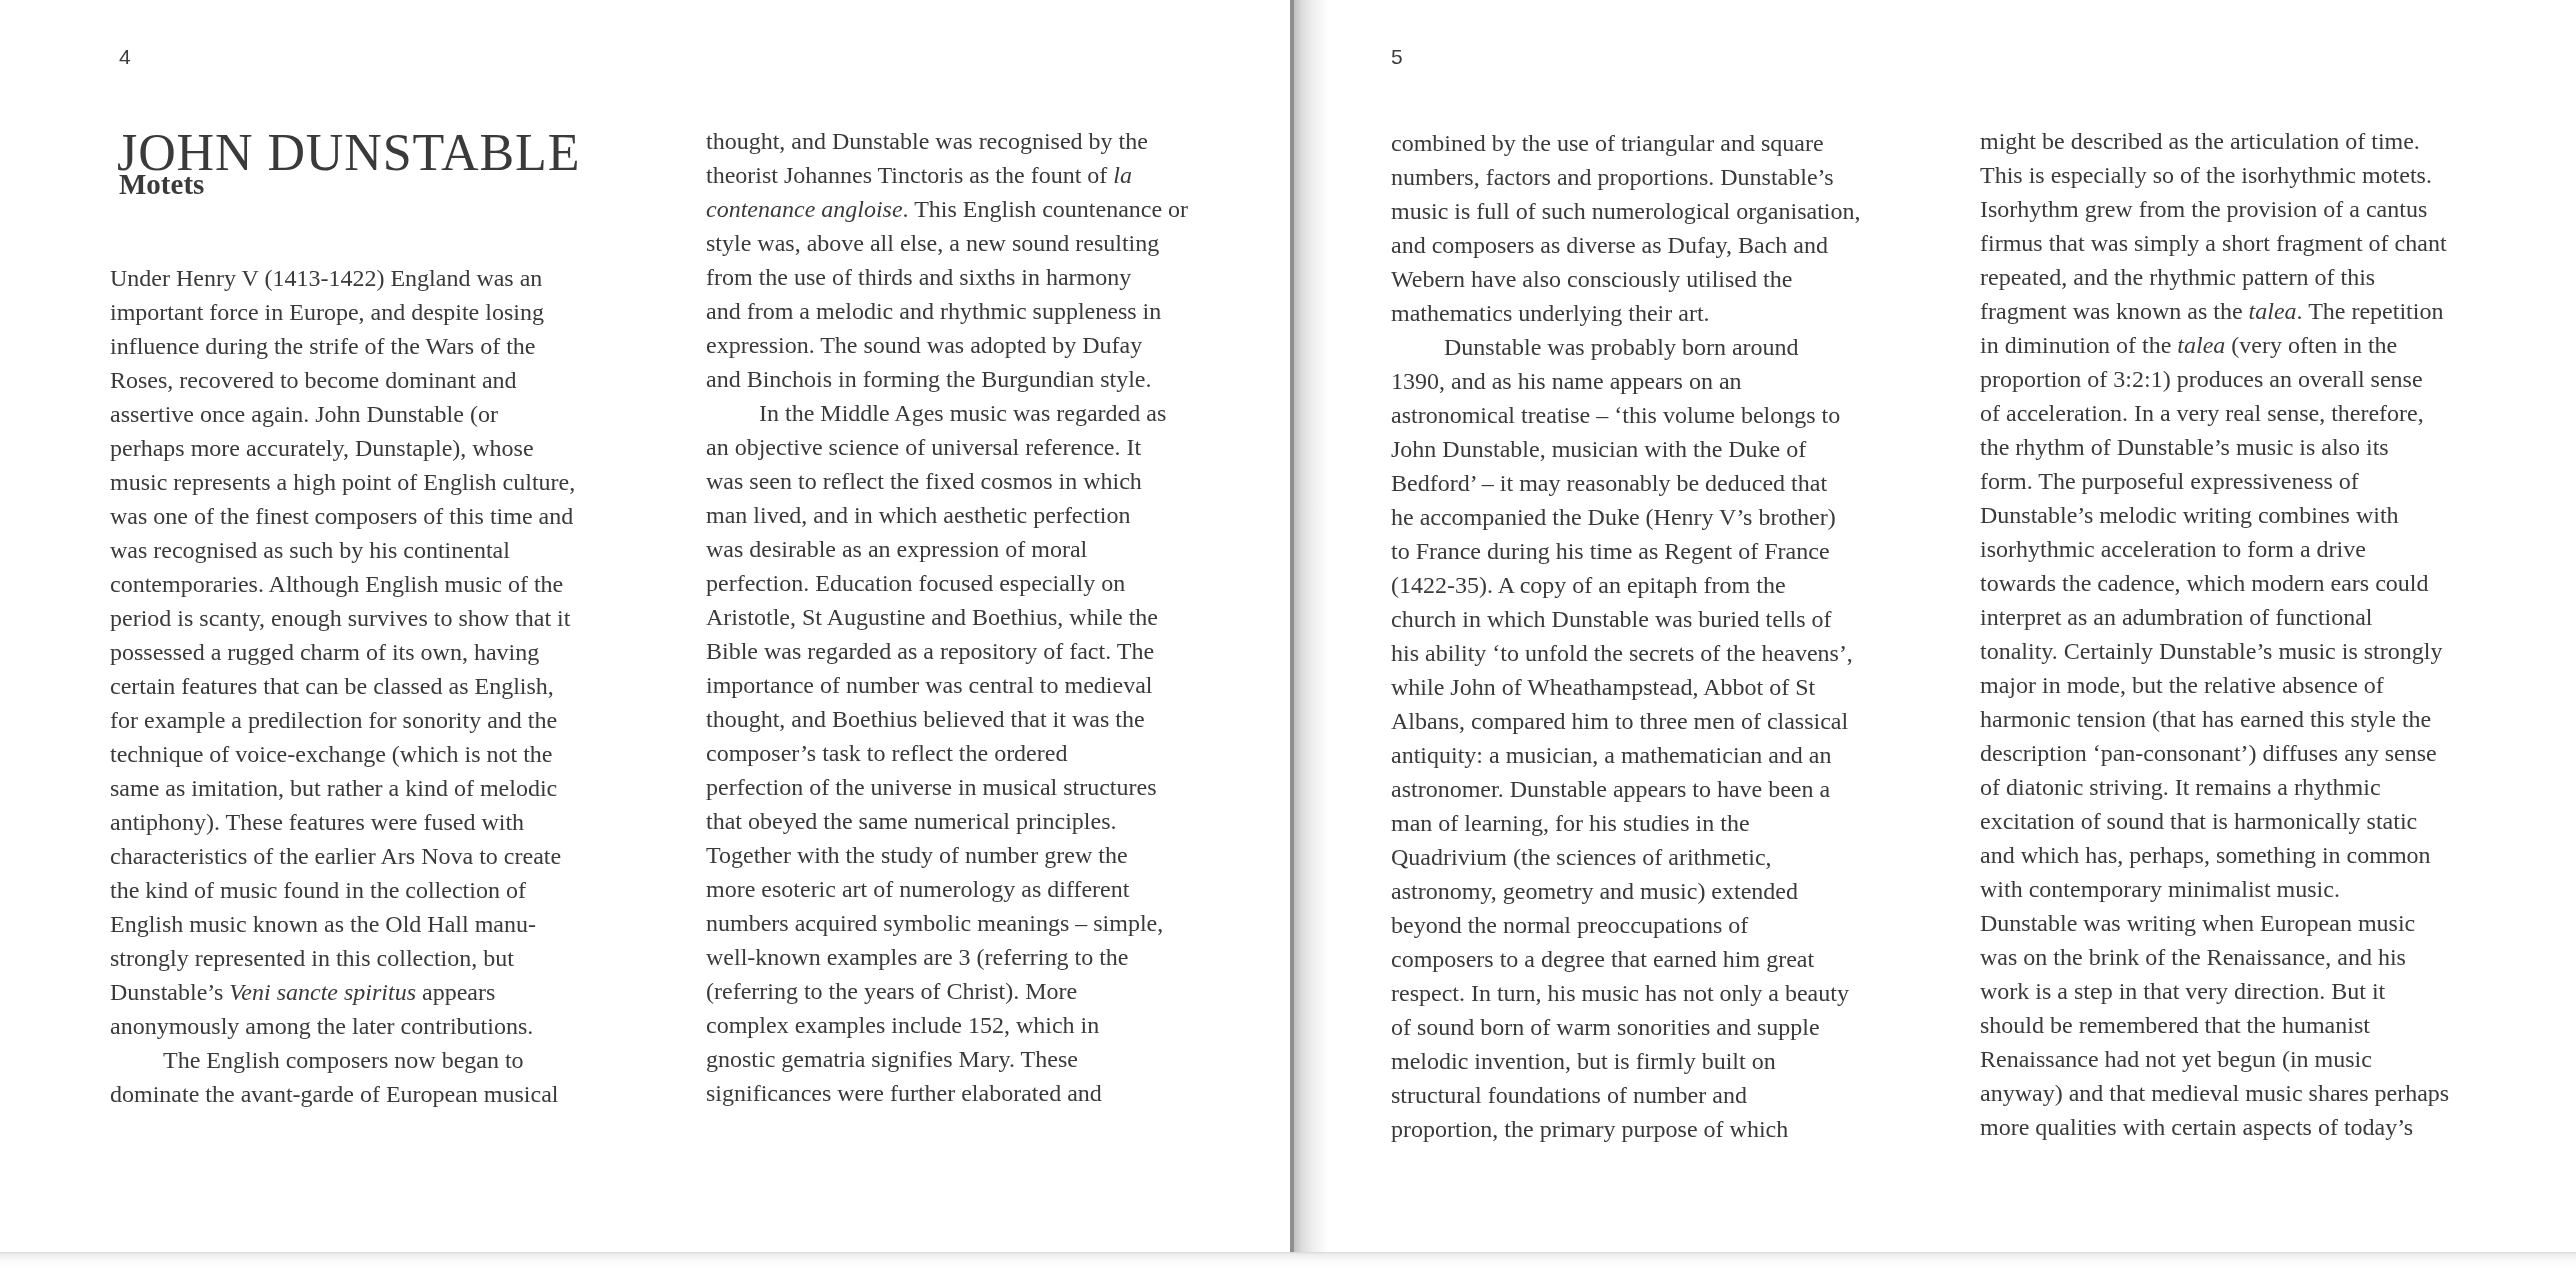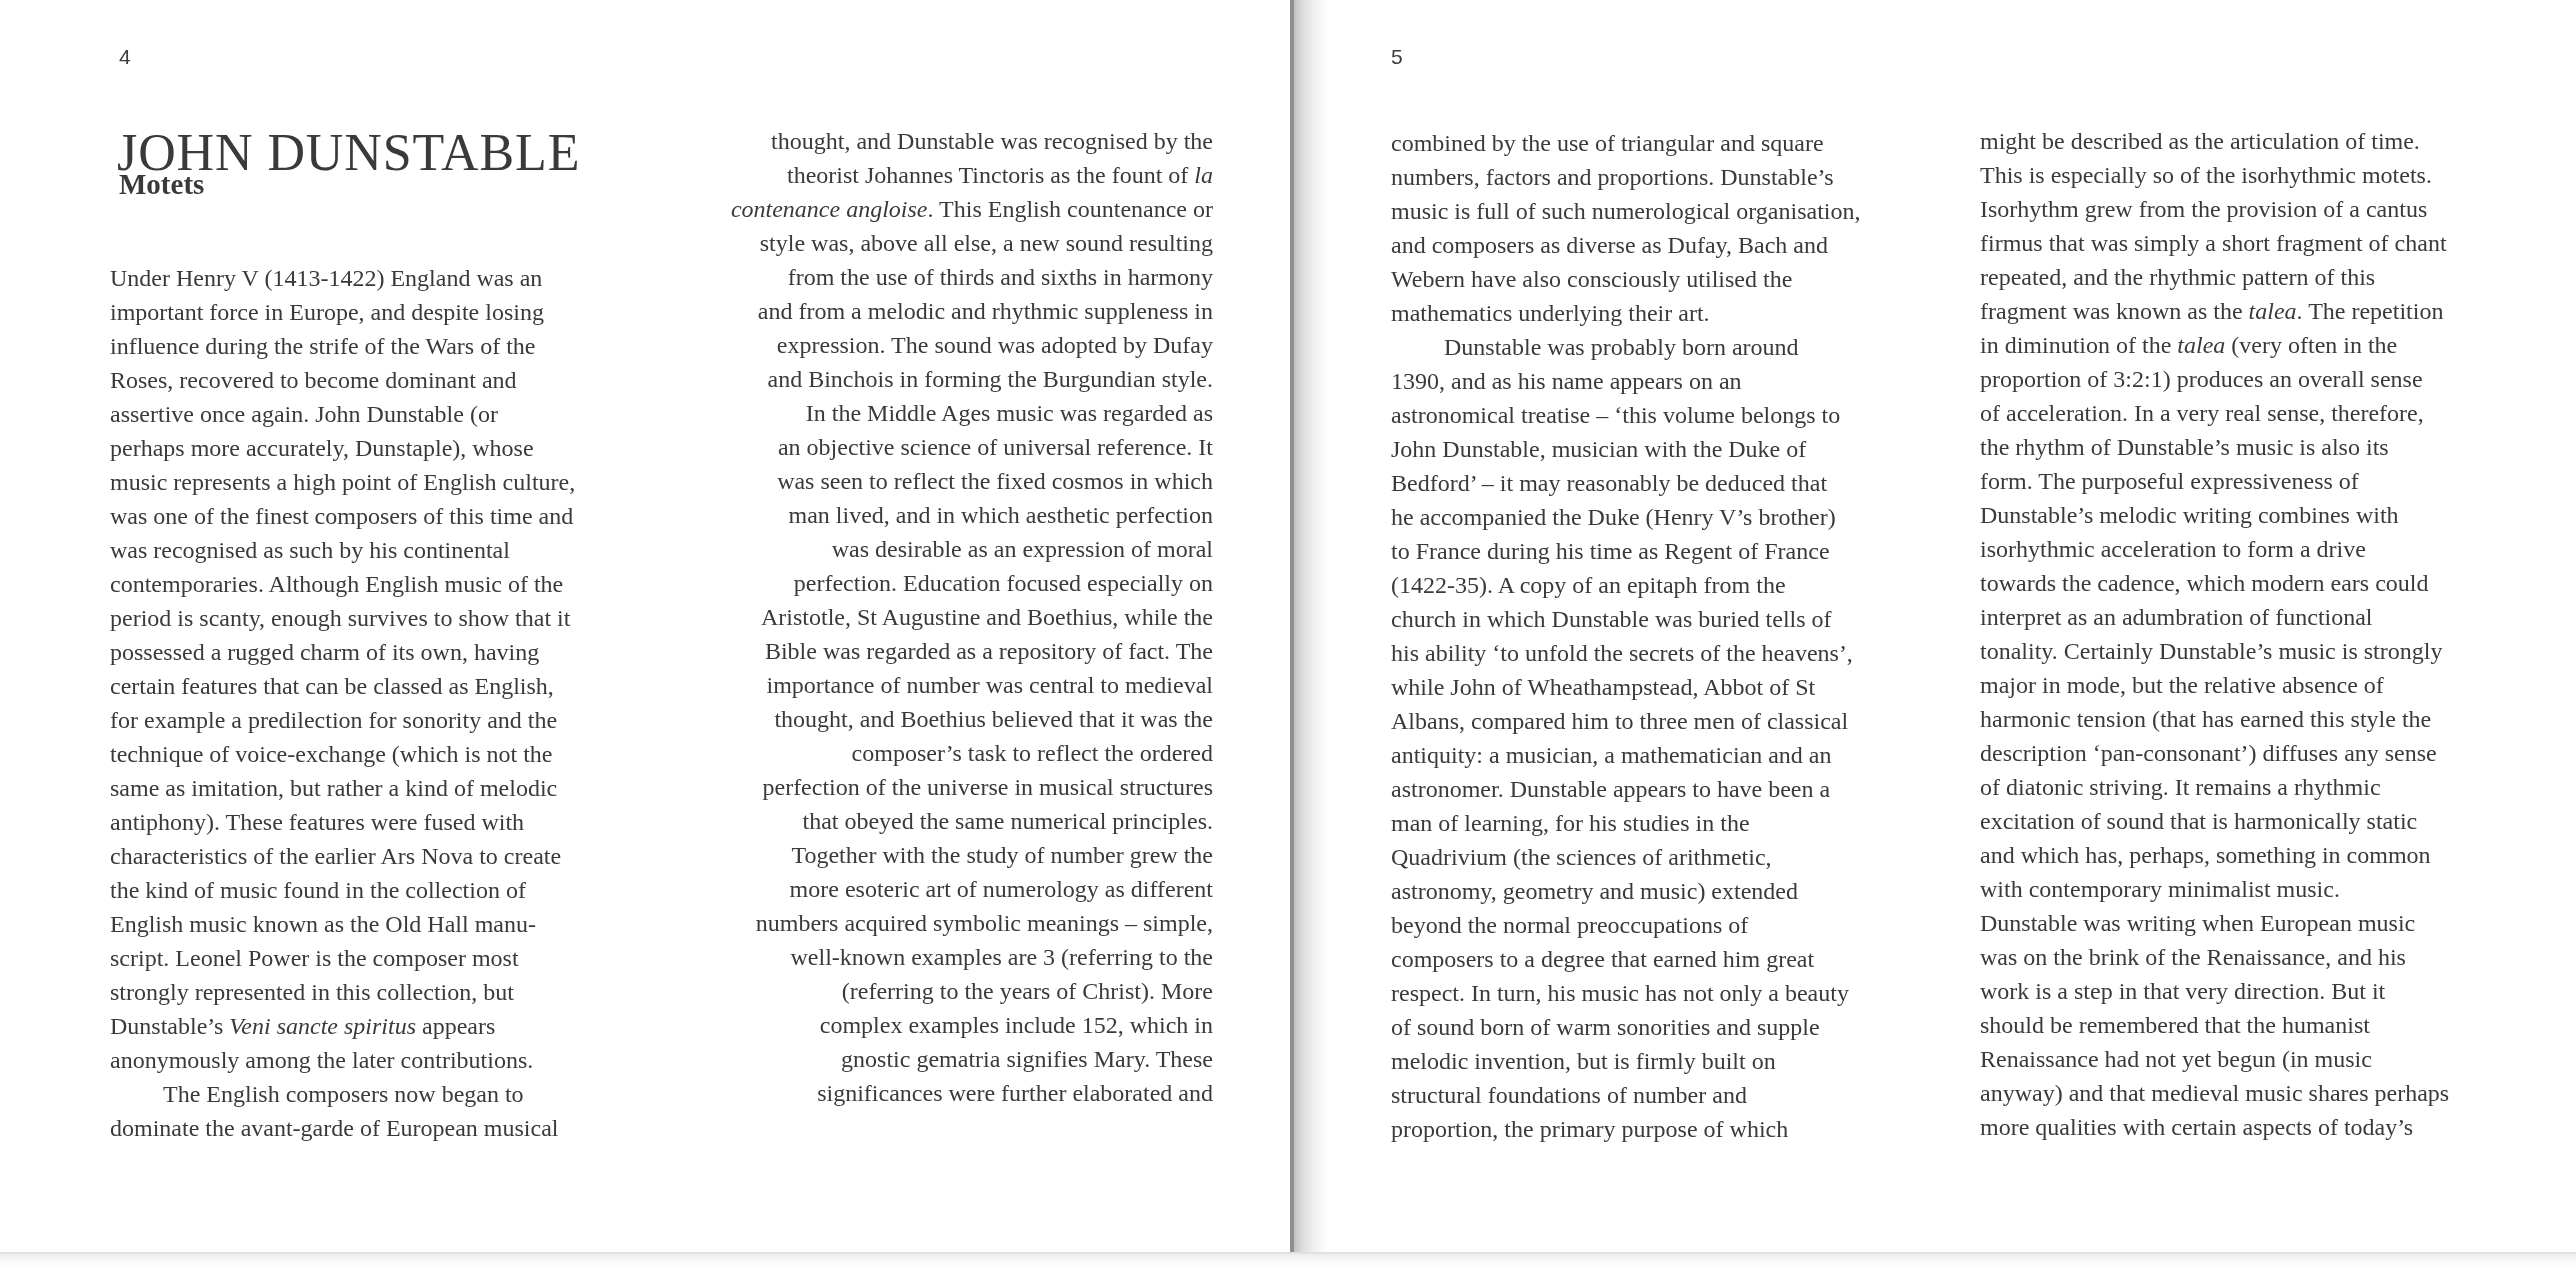--- a/index.html
+++ b/index.html
@@ -109,28 +109,27 @@
       <span class="line"><span>period is scanty, enough survives to show that it</span></span>
       <span class="line"><span>possessed a rugged charm of its own, having</span></span>
       <span class="line"><span>certain features that can be classed as English,</span></span>
       <span class="line"><span>for example a predilection for sonority and the</span></span>
       <span class="line"><span>technique of voice-exchange (which is not the</span></span>
       <span class="line"><span>same as imitation, but rather a kind of melodic</span></span>
       <span class="line"><span>antiphony). These features were fused with</span></span>
       <span class="line"><span>characteristics of the earlier Ars Nova to create</span></span>
       <span class="line"><span>the kind of music found in the collection of</span></span>
       <span class="line"><span>English music known as the Old Hall manu-</span></span>
-      <span class="line"><span>script. Leonel Power is the composer most</span></span>
       <span class="line"><span>strongly represented in this collection, but</span></span>
       <span class="line"><span>Dunstable’s </span><span class="it">Veni sancte spiritus</span><span> appears</span></span>
       <span class="line"><span>anonymously among the later contributions.</span></span>
       <span class="line indent"><span>The English composers now began to</span></span>
       <span class="line"><span>dominate the avant-garde of European musical</span></span>
     </div>
-  <div class="column" style="left:706px; top:124px;text-align:right;">
+  <div class="column" style="left:706px; top:124px;">
       <span class="line"><span>thought, and Dunstable was recognised by the</span></span>
       <span class="line"><span>theorist Johannes Tinctoris as the fount of </span><span class="it">la</span></span>
       <span class="line"><span class="it">contenance angloise</span><span>. This English countenance or</span></span>
       <span class="line"><span>style was, above all else, a new sound resulting</span></span>
       <span class="line"><span>from the use of thirds and sixths in harmony</span></span>
       <span class="line"><span>and from a melodic and rhythmic suppleness in</span></span>
       <span class="line"><span>expression. The sound was adopted by Dufay</span></span>
       <span class="line"><span>and Binchois in forming the Burgundian style.</span></span>
       <span class="line indent"><span>In the Middle Ages music was regarded as</span></span>
       <span class="line"><span>an objective science of universal reference. It</span></span>

